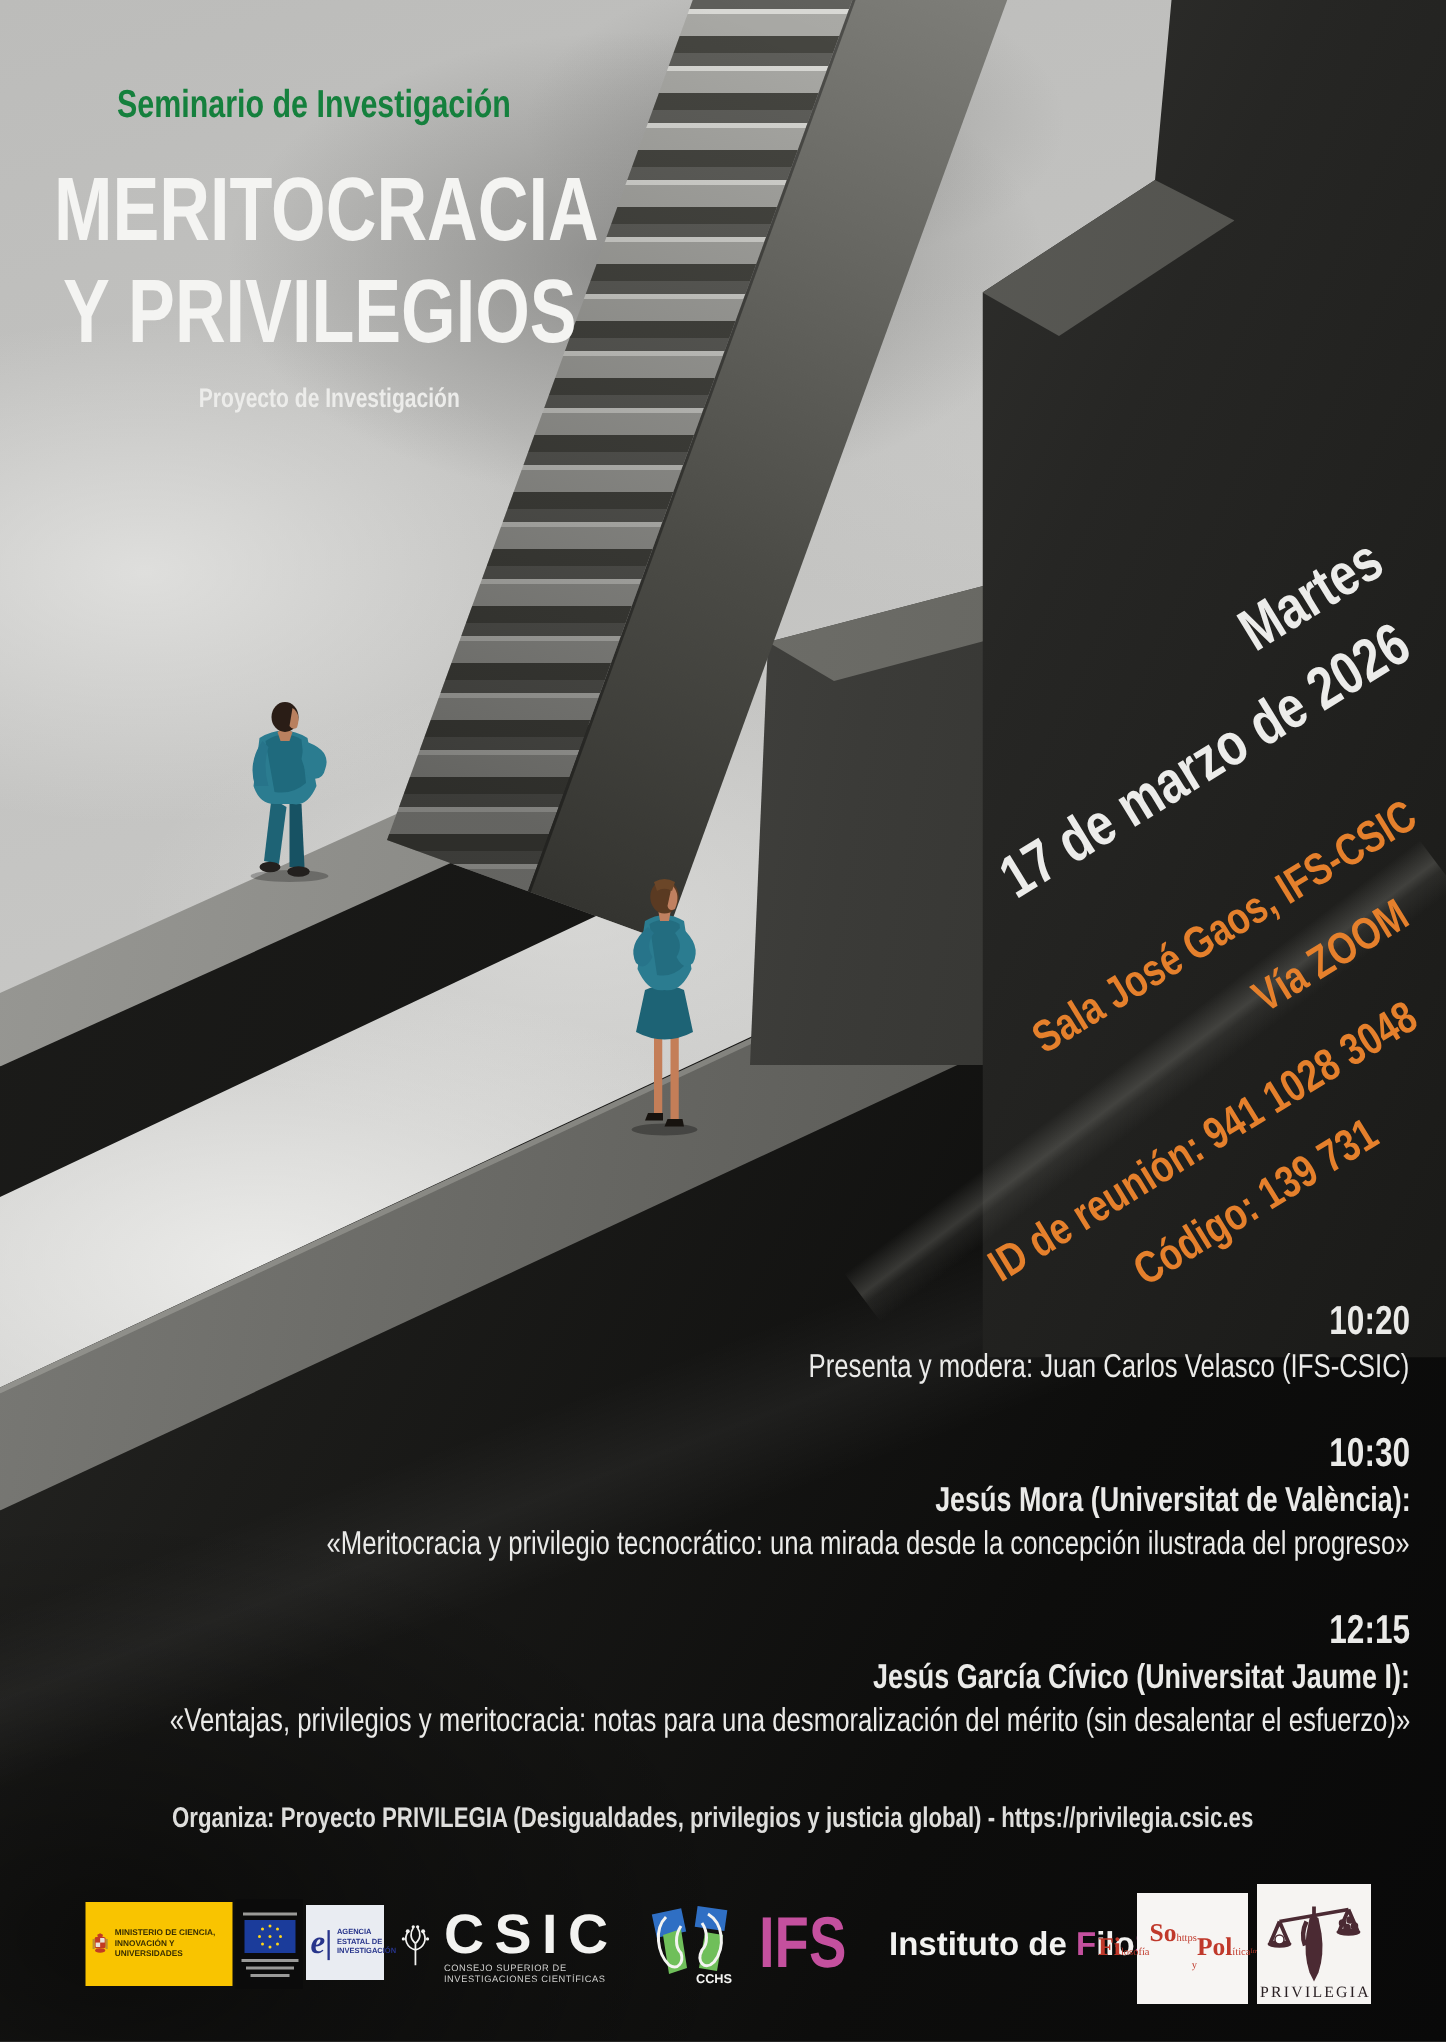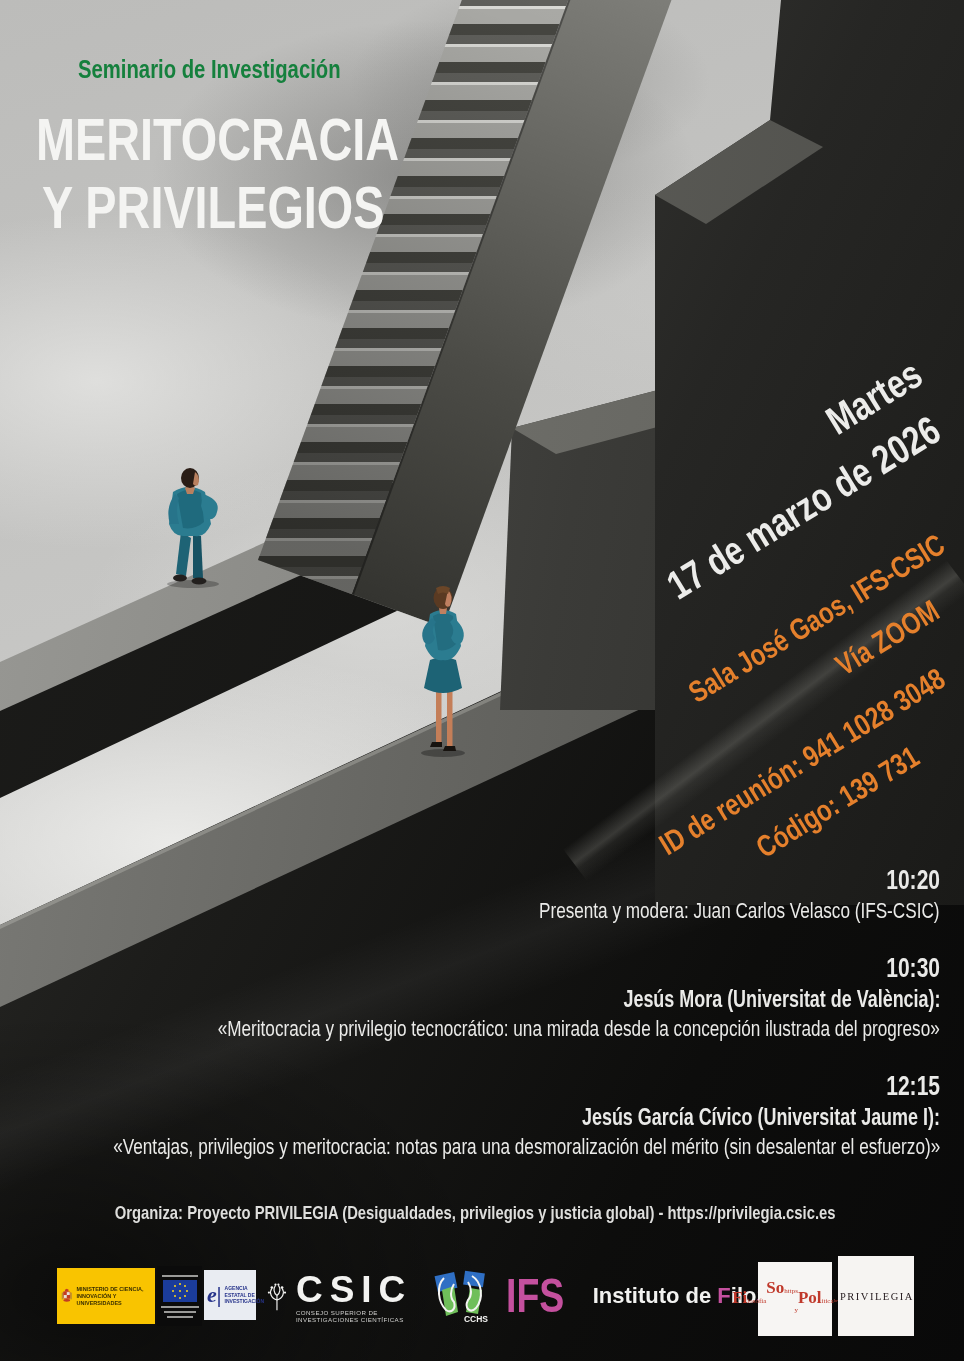--- a/index.html
+++ b/index.html
@@ -105,21 +105,21 @@
   .ifs-name{font-size:22px;font-weight:bold;color:#f2f2f0;margin-left:12px;}
   .ifs-accent{color:#c4509e;}
   .fisopol-box{left:758px;top:1262px;width:74px;height:74px;background:#f7f5f3;
     flex-direction:row;justify-content:center;padding:2px;box-sizing:border-box;
     font-family:"Liberation Serif",serif;text-align:right;}
   .fp-row{line-height:15px;color:#c0392b;width:58px;}
   .fp-big{font-size:17px;font-weight:bold;}
   .fp-small{font-size:7px;}
   .fp-sub{font-size:4.5px;color:#c0392b;margin-top:2px;width:58px;}
   .priv-box{left:838px;top:1256px;width:76px;height:80px;background:#f6f4f2;
-    flex-direction:row;justify-content:flex-end;padding:2px;box-sizing:border-box;}
+    flex-direction:column;justify-content:flex-end;padding:2px;box-sizing:border-box;}
   .priv-label{font-family:"Liberation Serif",serif;font-size:10.5px;color:#2a2024;
     letter-spacing:1.5px;text-align:center;width:100%;}
 </style>
 </head>
 <body>
 
 <div class="poster">
 
   <div class="sky"></div>
   <div class="dark-lower"></div>
@@ -169,20 +169,21 @@
     <path d="M24 2 Q31 -2 38 2 L36 8 Q31 5 26 8 Z" fill="#6b4628"></path>
   </svg>
 
   <div class="kicker">
     <span class="cond o-l">Seminario de Investigación</span></div>
   <div class="title t1">
     <span class="cond o-l">MERITOCRACIA</span></div>
   <div class="title t2">
     <span class="cond o-l">Y PRIVILEGIOS</span></div>
   <div class="subtitle">
+    <div><span class="cond o-c">Proyecto de Investigación</span></div>
   </div>
 
   <div>
     <span class="evt evt-white" style="right:46px;top:346px;">Martes</span>
     <span class="evt evt-white" style="right:28px;top:402px;">17 de marzo de 2026</span>
     <span class="evt evt-orange" style="right:22px;top:524px;color:#E5802C;">Sala José Gaos, IFS-CSIC</span>
     <span class="evt evt-orange" style="right:28px;top:590px;color:#E5802C;">Vía ZOOM</span>
     <span class="evt evt-orange" style="right:22px;top:658px;color:#E5802C;">ID de reunión: 941 1028 3048</span>
     <span class="evt evt-orange" style="right:48px;top:736px;color:#E5802C;">Código: 139 731</span>
   </div>

